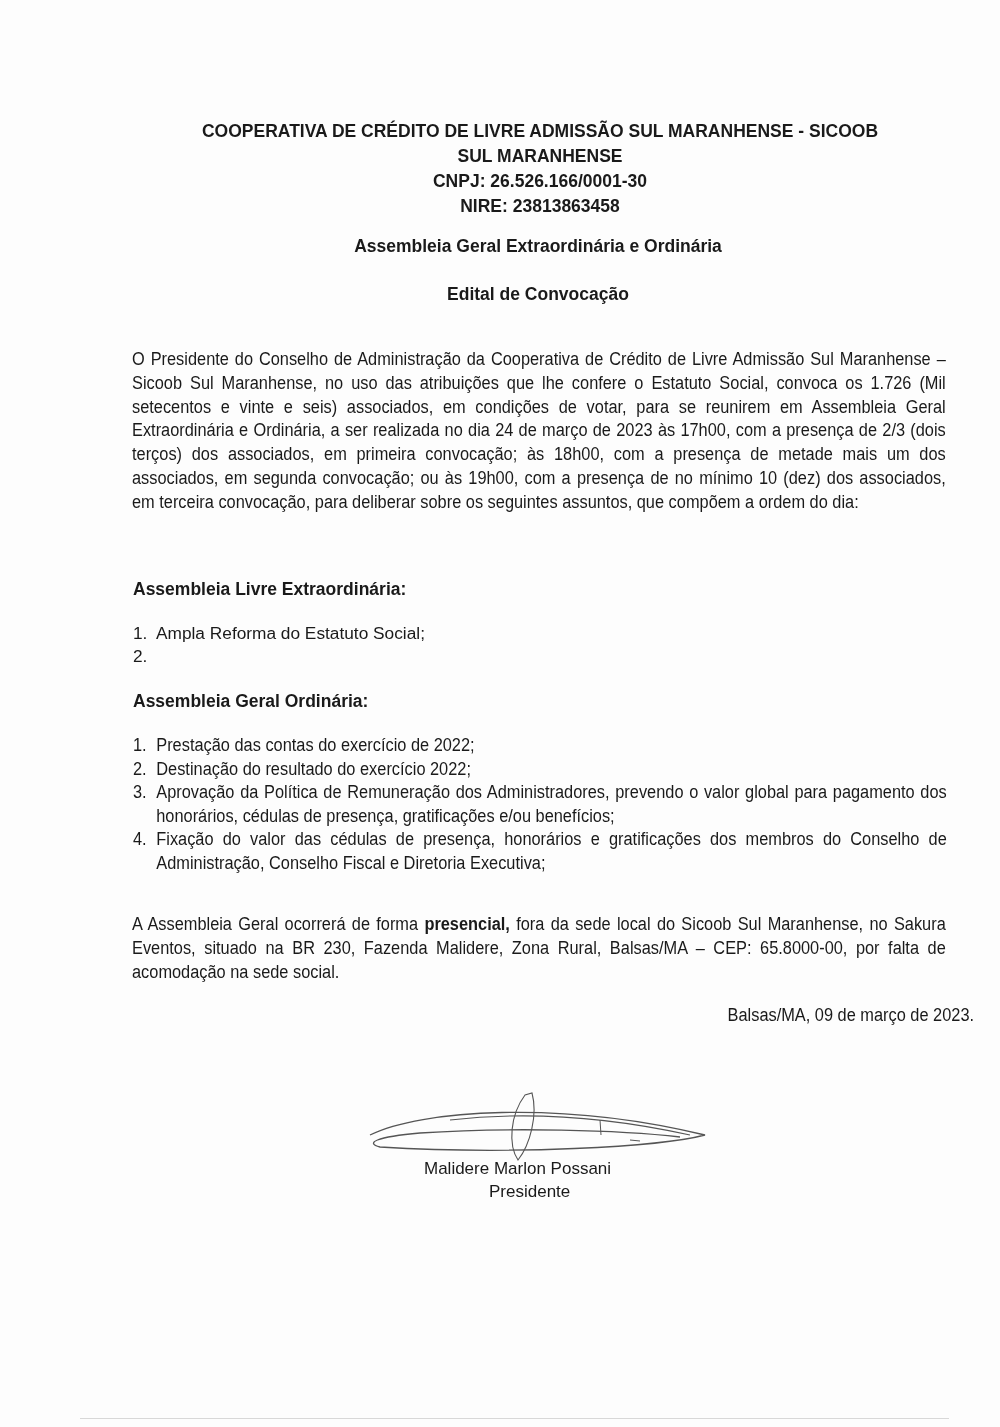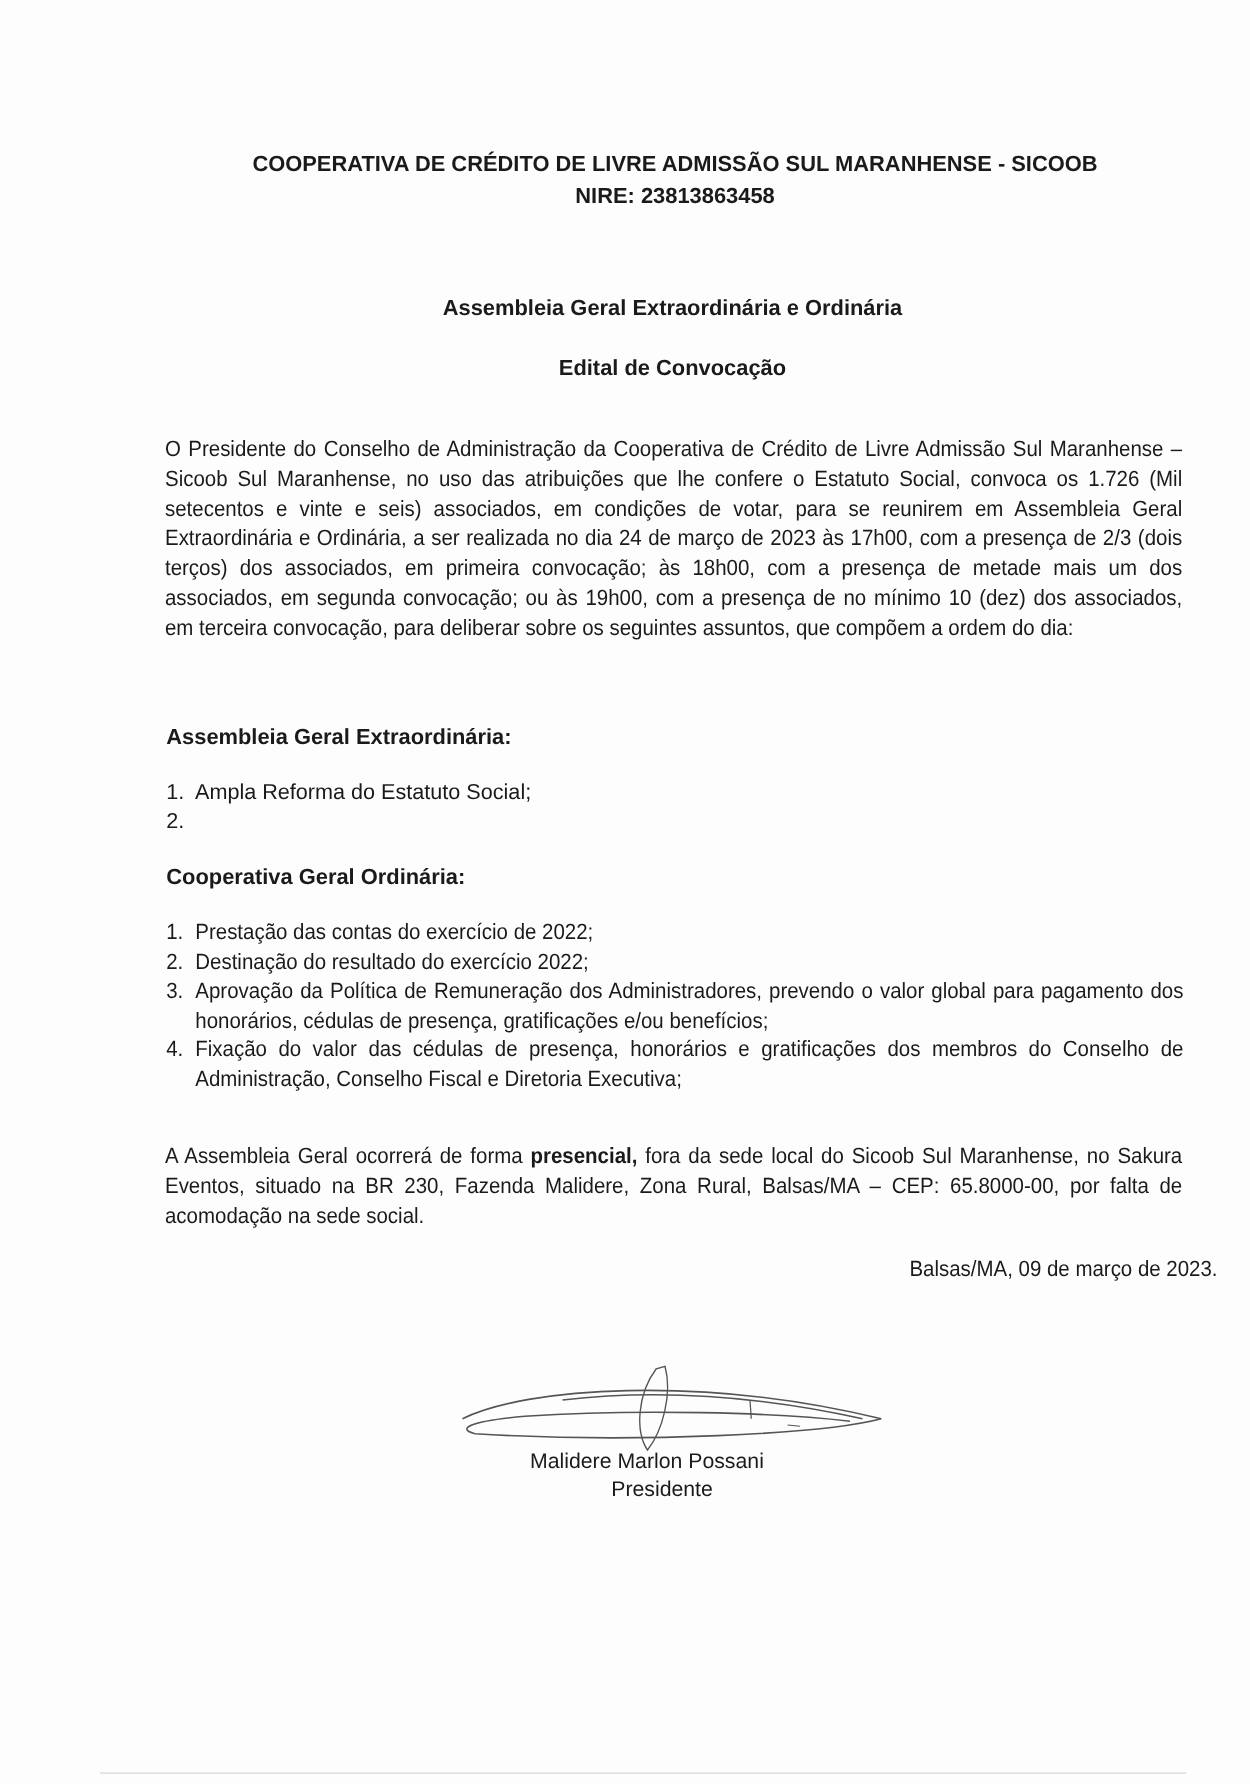--- a/index.html
+++ b/index.html
@@ -35,35 +35,37 @@
     .signer-role { position: absolute; left: 489px; top: 1182px; font-size: 17px; font-weight: normal; }
     .scan-line { position: absolute; left: 80px; right: 80px; top: 1418px; height: 1px; background: #d8d8d8; }
   </style>
 </head>
 <body>
 
 <div class="page">
 
   <div class="header">
     <div>COOPERATIVA DE CRÉDITO DE LIVRE ADMISSÃO SUL MARANHENSE - SICOOB</div>
+    <div>SUL MARANHENSE</div>
+    <div>CNPJ: 26.526.166/0001-30</div>
     <div>NIRE: 23813863458</div>
   </div>
 
   <div class="subtitle" style="top:236px;">Assembleia Geral Extraordinária e Ordinária</div>
   <div class="subtitle" style="top:284px;">Edital de Convocação</div>
 
   <div class="intro">O Presidente do Conselho de Administração da Cooperativa de Crédito de Livre Admissão Sul Maranhense – Sicoob Sul Maranhense, no uso das atribuições que lhe confere o Estatuto Social, convoca os 1.726 (Mil setecentos e vinte e seis) associados, em condições de votar, para se reunirem em Assembleia Geral Extraordinária e Ordinária, a ser realizada no dia 24 de março de 2023 às 17h00, com a presença de 2/3 (dois terços) dos associados, em primeira convocação; às 18h00, com a presença de metade mais um dos associados, em segunda convocação; ou às 19h00, com a presença de no mínimo 10 (dez) dos associados, em terceira convocação, para deliberar sobre os seguintes assuntos, que compõem a ordem do dia:</div>
 
-  <div class="section-title" style="top:579px;">Assembleia Geral Extraordinária:</div>
+  <div class="section-title" style="top:579px;">Assembleia Livre Extraordinária:</div>
   <ul class="list" style="top:622px;">
     <li><span class="num">1.</span><span>Ampla Reforma do Estatuto Social;</span></li>
     <li><span class="num">2.</span></li>
   </ul>
 
-  <div class="section-title" style="top:691px;">Cooperativa Geral Ordinária:</div>
+  <div class="section-title" style="top:691px;">Assembleia Geral Ordinária:</div>
   <ul class="list2" style="top:734px;">
     <li><span class="num">1.</span><span>Prestação das contas do exercício de 2022;</span></li>
     <li><span class="num">2.</span><span>Destinação do resultado do exercício 2022;</span></li>
     <li><span class="num">3.</span><span>Aprovação da Política de Remuneração dos Administradores, prevendo o valor global para pagamento dos honorários, cédulas de presença, gratificações e/ou benefícios;</span></li>
     <li><span class="num">4.</span><span>Fixação do valor das cédulas de presença, honorários e gratificações dos membros do Conselho de Administração, Conselho Fiscal e Diretoria Executiva;</span></li>
   </ul>
 
   <div class="closing"><span>A Assembleia Geral ocorrerá de forma </span><b>presencial,</b><span> fora da sede local do Sicoob Sul Maranhense, no Sakura Eventos, situado na BR 230, Fazenda Malidere, Zona Rural, Balsas/MA – CEP: 65.8000-00, por falta de acomodação na sede social.</span></div>
 
   <div class="date">Balsas/MA, 09 de março de 2023.</div>

